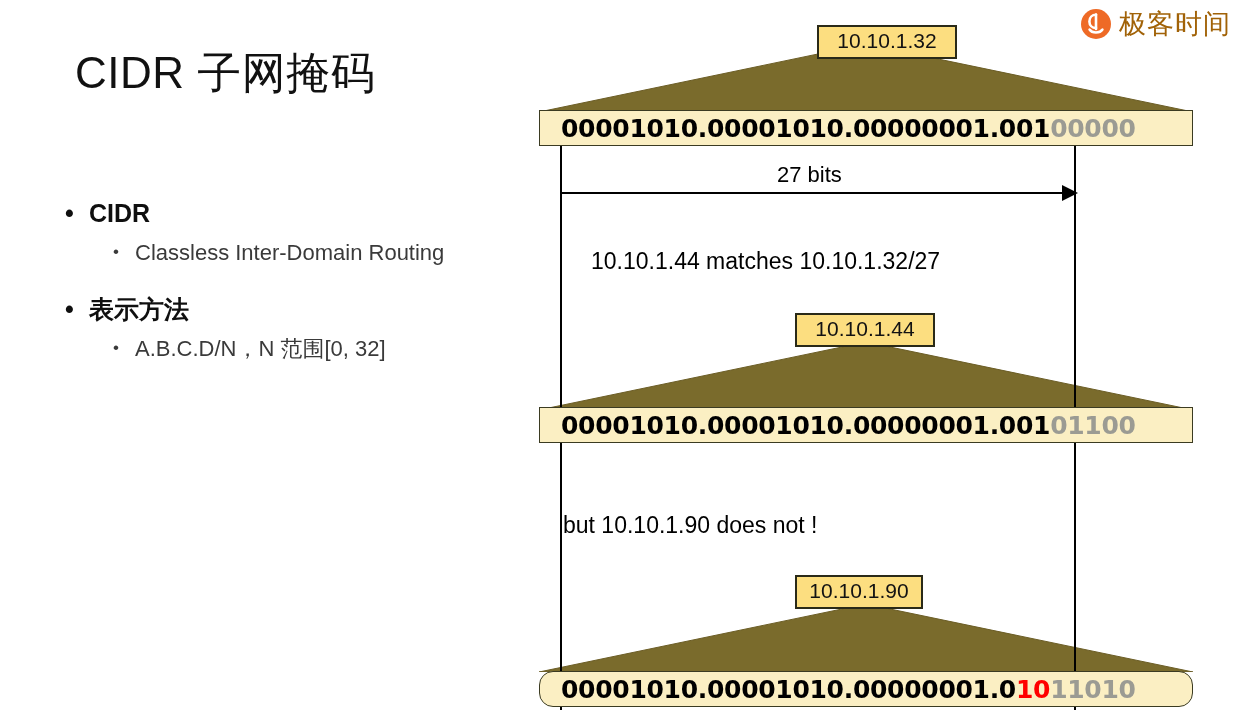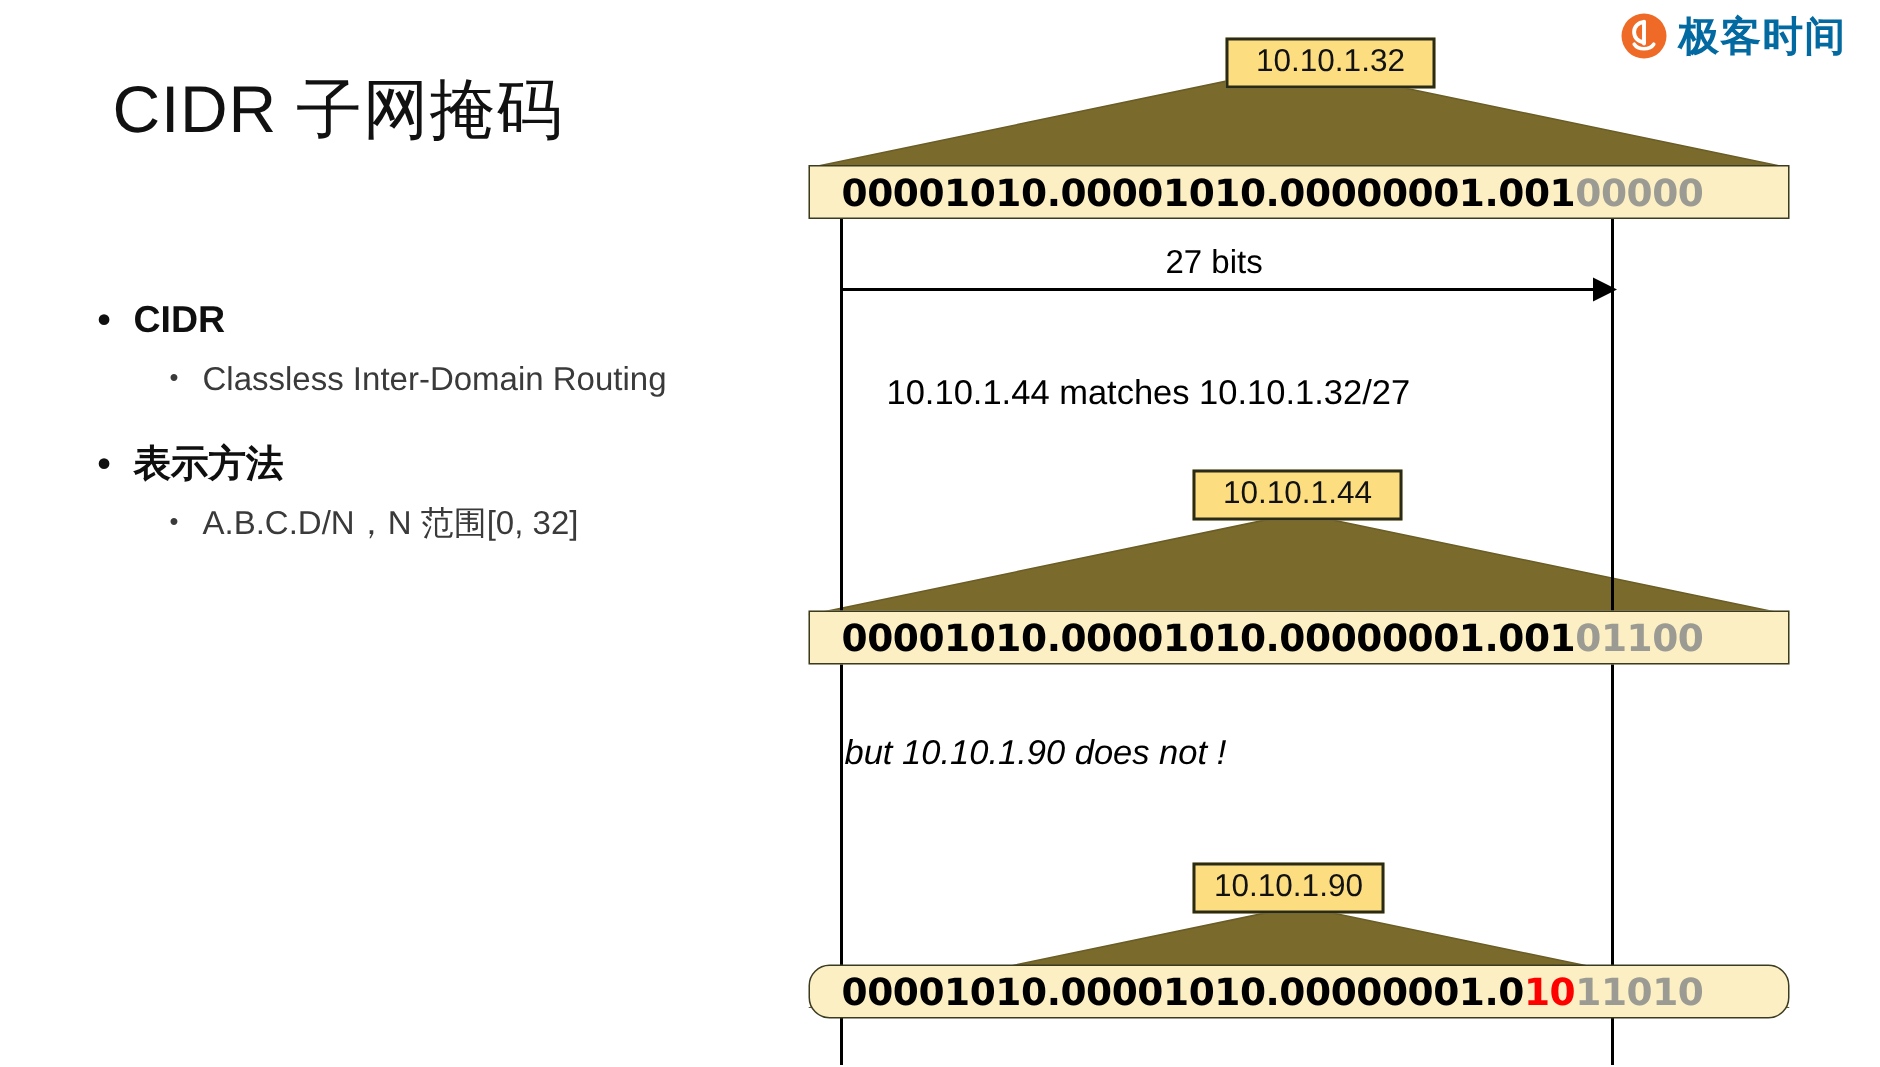--- a/index.html
+++ b/index.html
@@ -77,22 +77,22 @@
     align-items: center;
     gap: 7px;
   }
   #brand-logo .mark {
     width: 32px;
     height: 32px;
     position: relative;
   }
   #brand-logo .mark-text {
     font-size: 27px;
-    font-weight: 700;
-    color: #0369a1;
+    font-weight: 400;
+    color: #a16207;
     letter-spacing: 1px;
     line-height: 1;
   }
 
   
   #diagram {
     position: absolute;
     left: 0;
     top: 0;
     width: 1253px;
@@ -217,30 +217,30 @@
   <div class="vline" style="left:560px; top:110px; height:600px;"></div>
   <div class="vline" style="left:1074px; top:110px; height:600px;"></div>
 
   <svg style="position:absolute; left:556px; top:180px; width:526px; height:26px;" viewBox="0 0 526 26">
     <line x1="4" y1="13" x2="512" y2="13" stroke="#000" stroke-width="2"></line>
     <polygon points="522,13 506,5 506,21" fill="#000"></polygon>
   </svg>
   <div id="bits-label" style="left:777px; top:162px;">27 bits</div>
 
   <div class="caption" style="left:591px; top:248px;">10.10.1.44 matches 10.10.1.32/27</div>
-  <div class="caption" style="left:563px; top:488px;font-style:italic;">but 10.10.1.90 does not !</div>
+  <div class="caption" style="left:563px; top:512px;">but 10.10.1.90 does not !</div>
 
   <div class="badge" style="left:817px; top:15px; width:140px;margin-top:10px;">10.10.1.32</div>
   <div class="bar" style="top:110px;">
     <span class="bar-text"><span class="seg-net">00001010.00001010.00000001.001</span><span class="seg-bad"></span><span class="seg-host">00000</span></span>
   </div>
 
   <div class="badge" style="left:795px; top:313px; width:140px;">10.10.1.44</div>
   <div class="bar" style="top:407px;">
     <span class="bar-text"><span class="seg-net">00001010.00001010.00000001.001</span><span class="seg-bad"></span><span class="seg-host">01100</span></span>
   </div>
 
   <div class="badge" style="left:795px; top:575px; width:128px;">10.10.1.90</div>
-  <div class="bar" style="top:643px;border-radius:14px;">
+  <div class="bar" style="top:671px;border-radius:14px;">
     <span class="bar-text"><span class="seg-net">00001010.00001010.00000001.0</span><span class="seg-bad">10</span><span class="seg-host">11010</span></span>
   </div>
 
 </div>
 
 </body></html>

